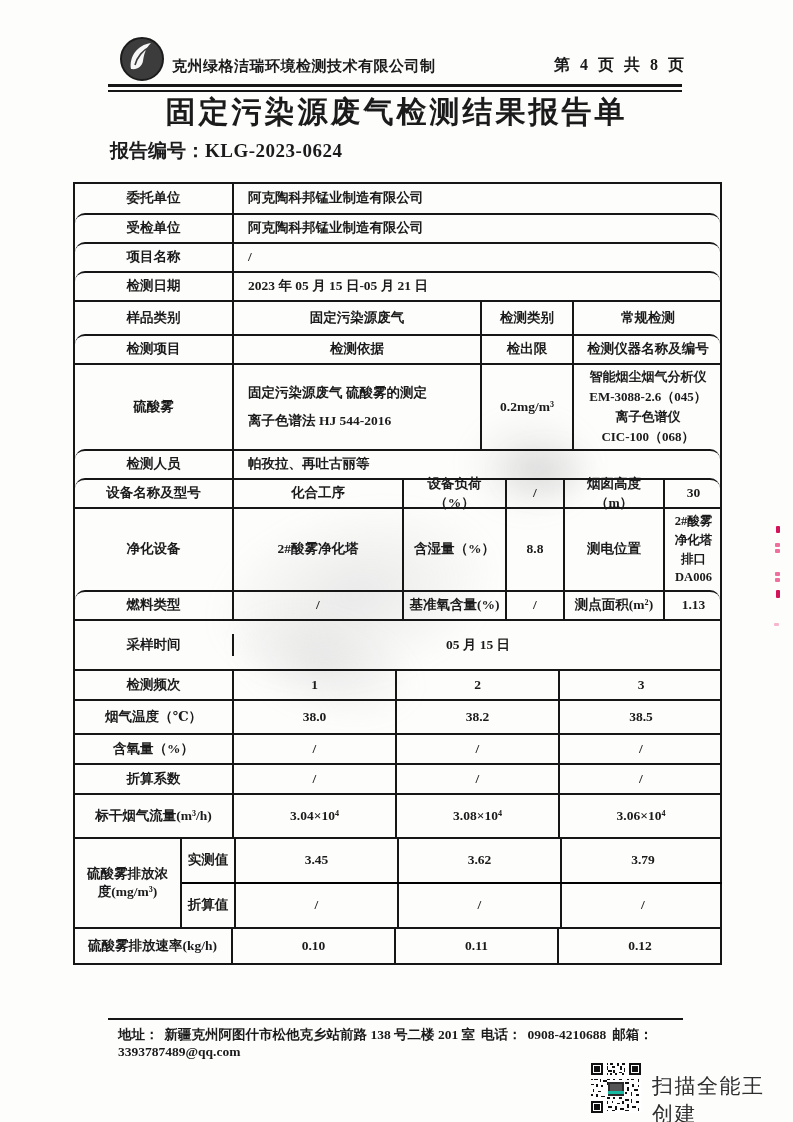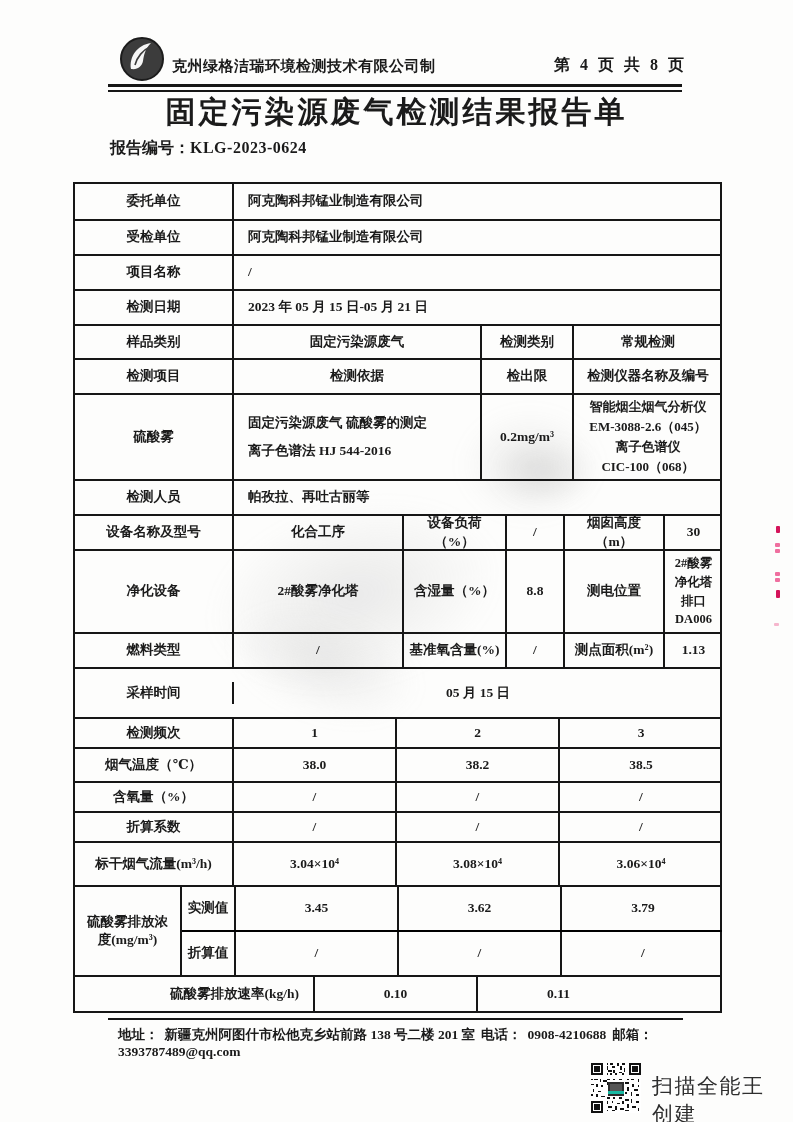--- a/index.html
+++ b/index.html
@@ -10,21 +10,21 @@
     color:#1b1b1b;
   }
   
   .logo{position:absolute;left:117px;top:35px;width:50px;height:48px;}
   .company{position:absolute;left:172px;top:57px;font-size:15px;font-weight:bold;letter-spacing:.5px;}
   .page-info{position:absolute;left:554px;top:55px;font-size:16px;font-weight:bold;letter-spacing:3px;}
   .rule-a{position:absolute;left:108px;top:84px;width:574px;height:0;border-top:3px solid #161616;}
   .rule-b{position:absolute;left:108px;top:90px;width:574px;height:0;border-top:2px solid #161616;}
   .doc-title{position:absolute;left:0;top:92px;width:100%;text-align:center;
     font-size:30px;font-weight:bold;letter-spacing:3px;}
-  .report-no{position:absolute;left:110px;top:138px;font-size:16px;font-weight:bold;}
+  .report-no{position:absolute;left:110px;top:138px;font-size:19px;font-weight:bold;}
   .report-no .num{letter-spacing:.5px;}
   
   .wm{position:absolute;border-radius:50%;filter:blur(9px);pointer-events:none;}
   .wm1{left:150px;top:470px;width:410px;height:250px;transform:rotate(-14deg);
        background:radial-gradient(closest-side,rgba(165,165,165,.22),rgba(165,165,165,0) 72%);}
   .wm2{left:430px;top:385px;width:200px;height:160px;
        background:radial-gradient(closest-side,rgba(150,150,150,.18),rgba(150,150,150,0) 70%);}
   .wm3{left:185px;top:590px;width:280px;height:150px;transform:rotate(18deg);
        background:radial-gradient(closest-side,rgba(170,170,170,.20),rgba(170,170,170,0) 70%);}
   .wm4{left:470px;top:425px;width:150px;height:95px;
@@ -44,21 +44,21 @@
   .subcol{display:flex;flex-direction:column;box-sizing:border-box;}
   .subrow{display:flex;box-sizing:border-box;flex:1;}
   .subrow + .subrow{border-top:2px solid #000000;}
   .subrow > * + *{border-left:2px solid #161616;}
   .w157{width:157px;flex:0 0 157px;} .w490{width:490px;flex:0 0 490px;}
   .w248{width:248px;flex:0 0 248px;} .w92{width:92px;flex:0 0 92px;} .w150{width:150px;flex:0 0 150px;}
   .w170{width:170px;flex:0 0 170px;} .w103{width:103px;flex:0 0 103px;} .w58{width:58px;flex:0 0 58px;}
   .w100{width:100px;flex:0 0 100px;} .w59{width:59px;flex:0 0 59px;}
   .w163{width:163px;flex:0 0 163px;} .w164{width:164px;flex:0 0 164px;}
   .w105{width:105px;flex:0 0 105px;} .w52{width:52px;flex:0 0 52px;}
-  .h35{height:35px;} .h34{height:34px;} .h86{height:86px;} .h83{height:83px;}
+  .h35{height:29px;border-radius:10px;} .h34{height:34px;} .h86{height:86px;} .h83{height:83px;}
   .h33{height:50px;align-items:center;} .h30{height:30px;} .h44{height:44px;} .h70{height:90px;} .h36{height:36px;justify-content:center;}
   .basis{line-height:2.1;font-size:13.5px;}
   .instr{line-height:1.55;font-size:13px;}
   .outlet{line-height:1.5;font-size:12.5px;padding:2px 1px;}
   
   .foot-rule{position:absolute;left:108px;top:1018px;width:575px;border-top:2.5px solid #161616;}
   .footer-line{position:absolute;left:118px;top:1026px;width:600px;font-size:13.5px;font-weight:bold;}
   .footer-line span{margin-right:6px;}
   
   .qr{position:absolute;left:591px;top:1063px;width:50px;height:50px;}
@@ -228,20 +228,21 @@
           <div class="cell w163">/</div>
           <div class="cell w164">/</div>
         </div>
       </div>
     </div>
 
     <div class="trow h36">
       <div class="cell w157">硫酸雾排放速率(kg/h)</div>
       <div class="cell w163">0.10</div>
       <div class="cell w163">0.11</div>
+      <div class="cell w164">0.12</div>
     </div>
 
   </div>
 
   <div class="foot-rule"></div>
   <div class="footer-line">
     <span>地址：</span><span>新疆克州阿图什市松他克乡站前路 138 号二楼 201 室</span><span>电话：</span><span>0908-4210688</span><span>邮箱：</span><span>3393787489@qq.com</span>
   </div>
 
   <div class="qr">

